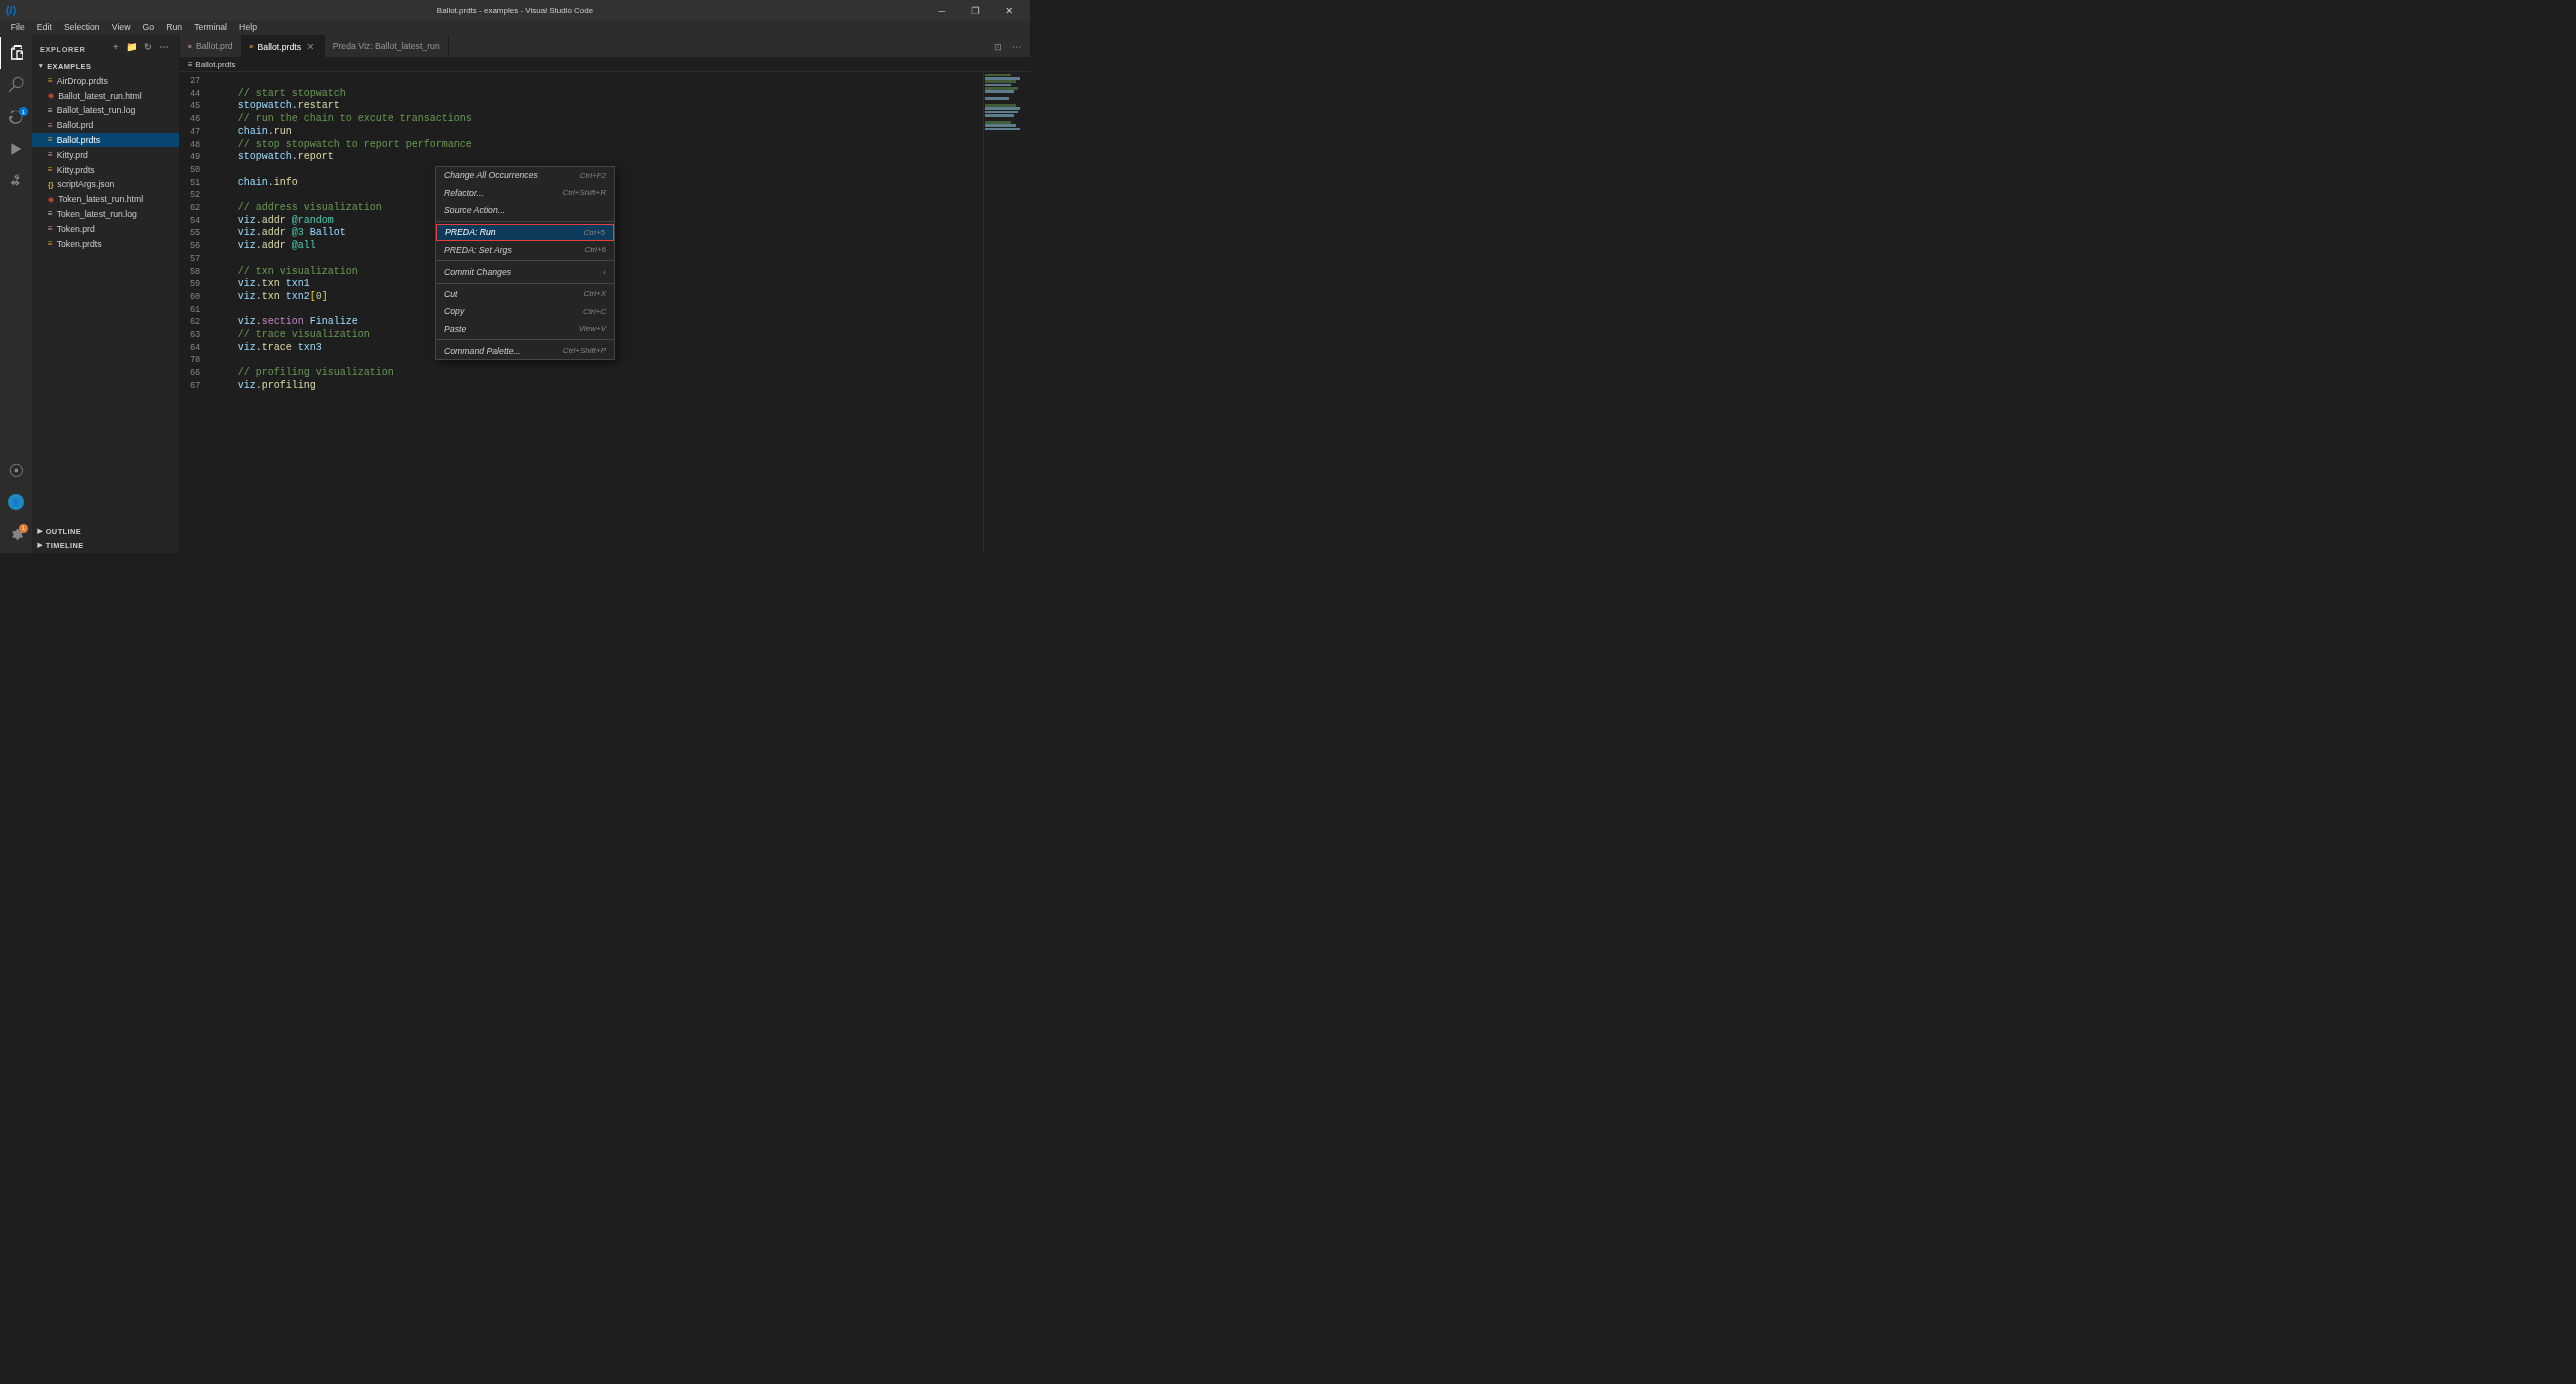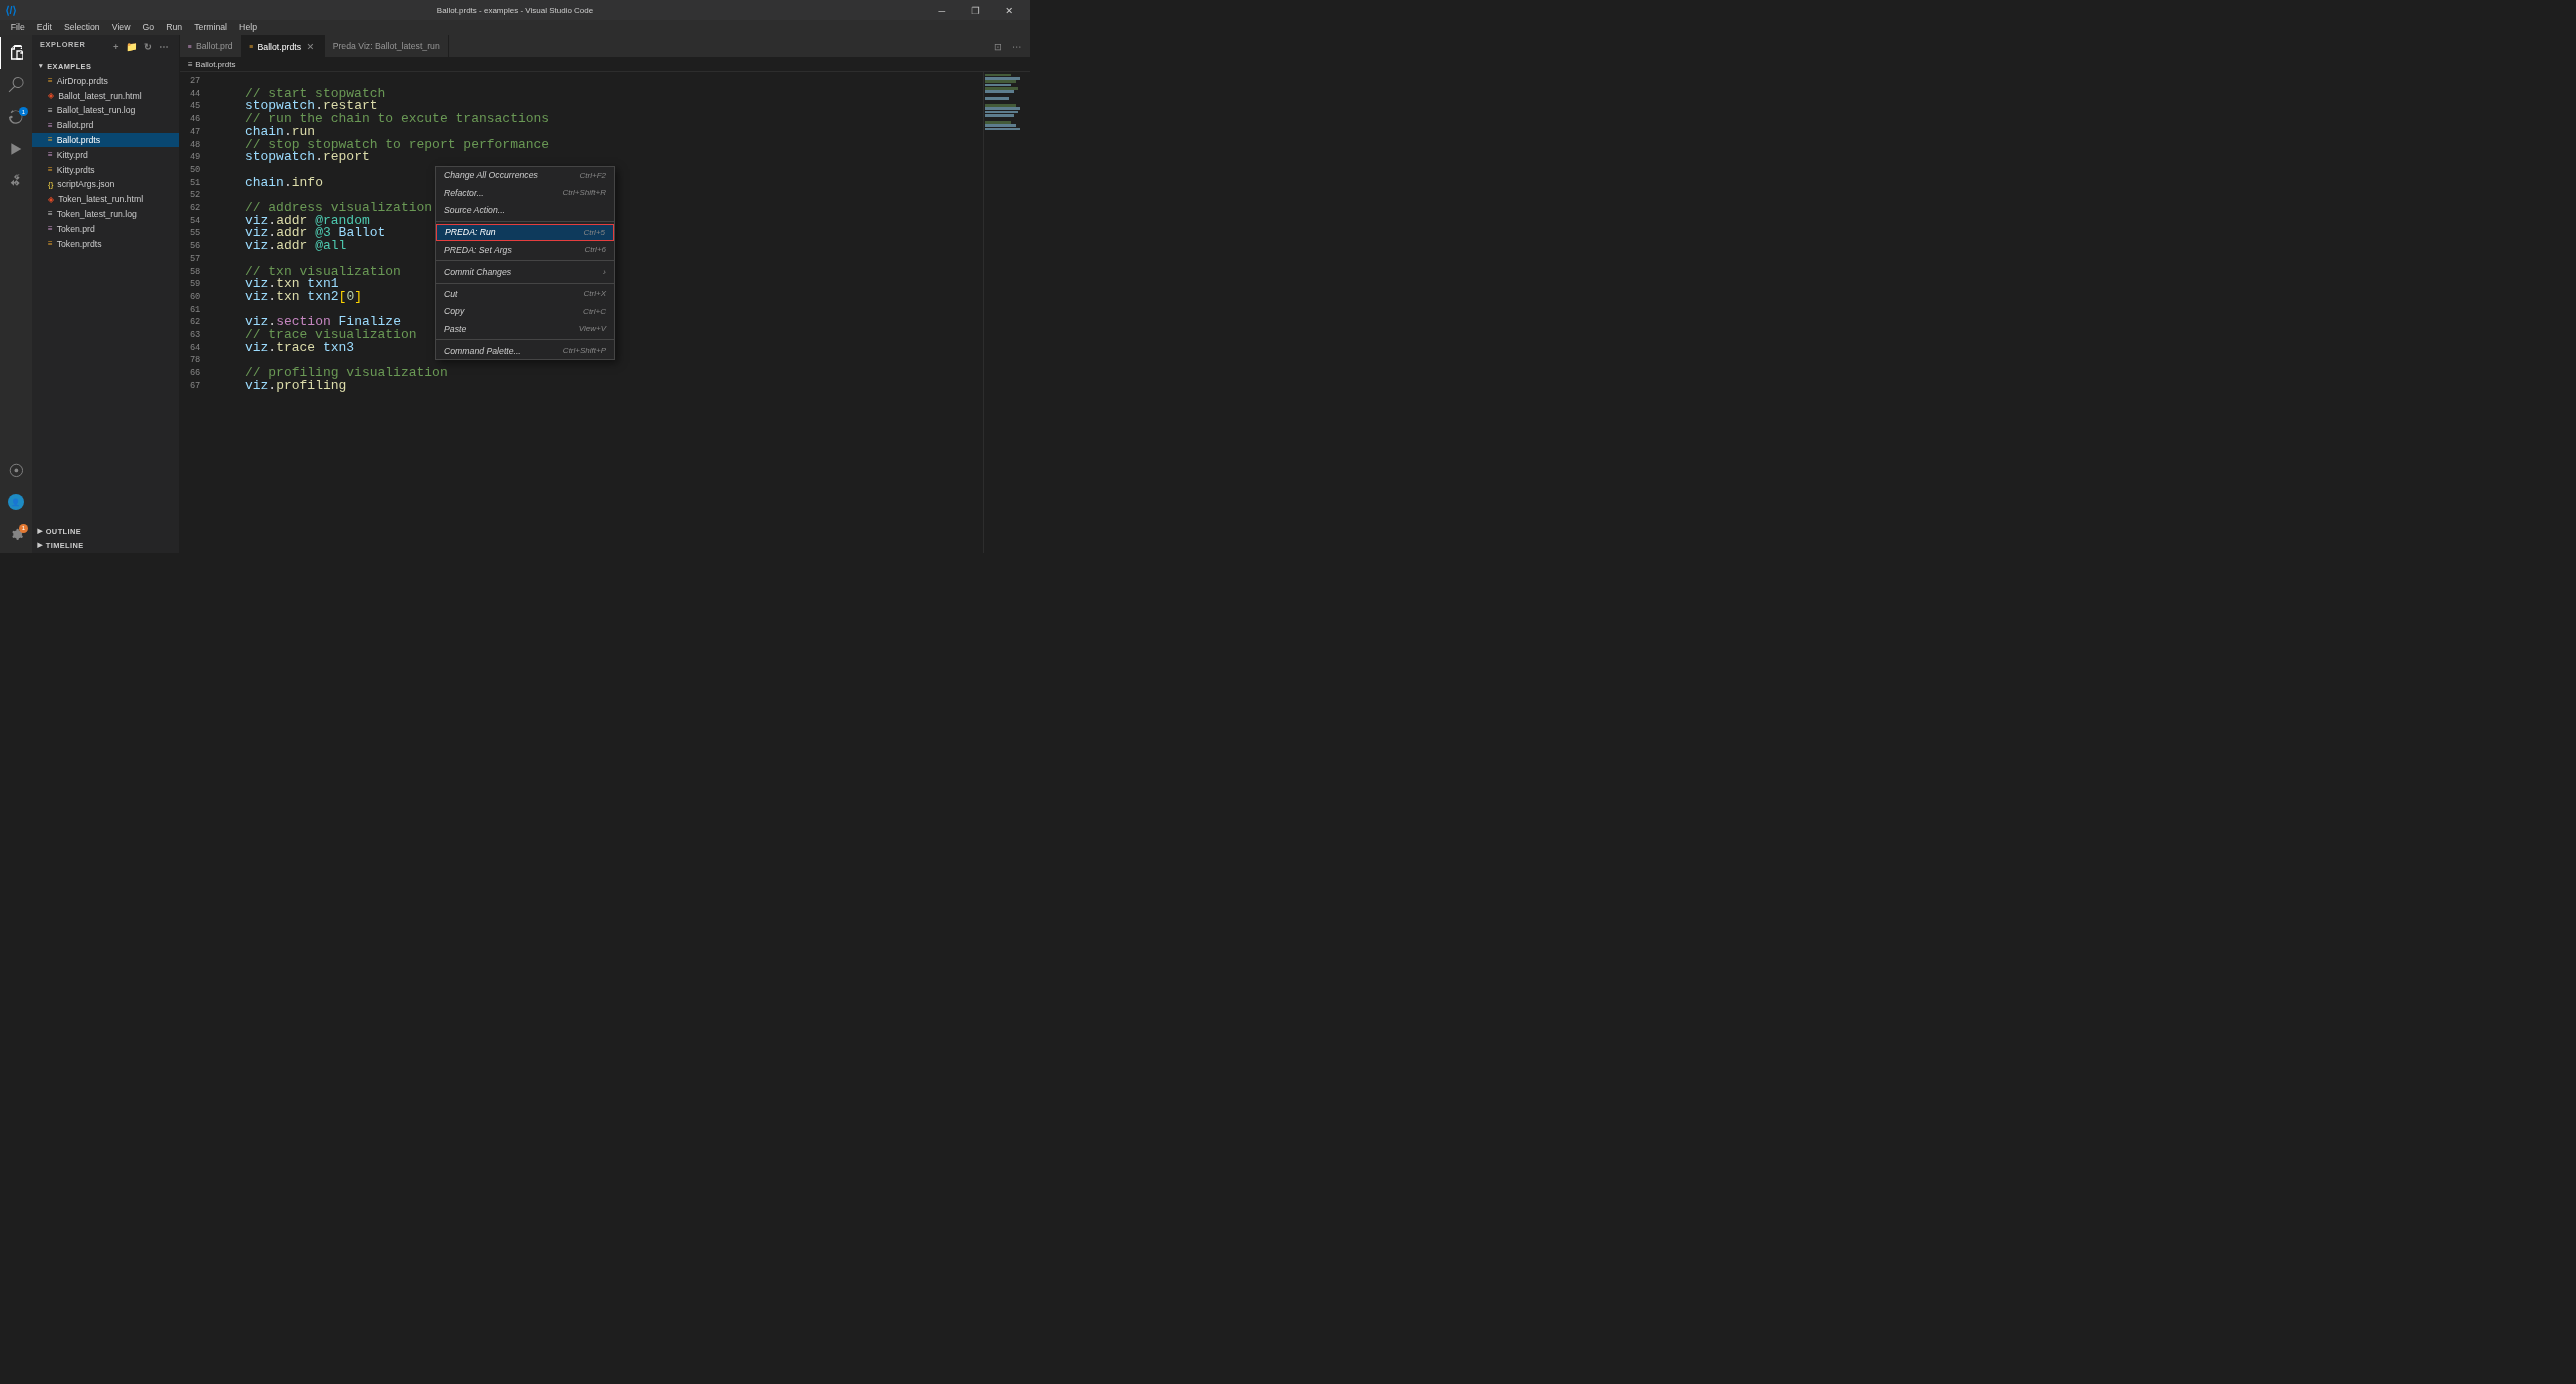--- a/index.html
+++ b/index.html
@@ -125,21 +125,21 @@
     
     .sidebar {
       width: 148px;
       background: #252526;
       display: flex;
       flex-direction: column;
       border-right: 0.7px solid #1e1e1e;
     }
     .sidebar-header {
       display: flex;
-      align-items: flex-start;
+      align-items: flex-end;
       justify-content: space-between;
       padding: 5.4px 8px;
       color: #bbbbbb;
       font-size: 7.4px;
       font-weight: 700;
       letter-spacing: 0.08em;
       text-transform: uppercase;
     }
     .sidebar-header-icons {
       display: flex;
@@ -287,21 +287,21 @@
       padding-top: 2.7px;
       text-align: right;
       padding-right: 6.7px;
       user-select: none;
       flex-shrink: 0;
     }
     .code-area {
       flex: 1;
       background: #1e1e1e;
       font-family: 'Consolas', 'Courier New', monospace;
-      font-size: 13px;
+      font-size: 10px;
       line-height: 12.7px;
       padding-top: 2.7px;
       padding-left: 6.7px;
       overflow: auto;
       white-space: pre;
       color: #d4d4d4;
     }
     .minimap {
       width: 47px;
       background: #1e1e1e;

